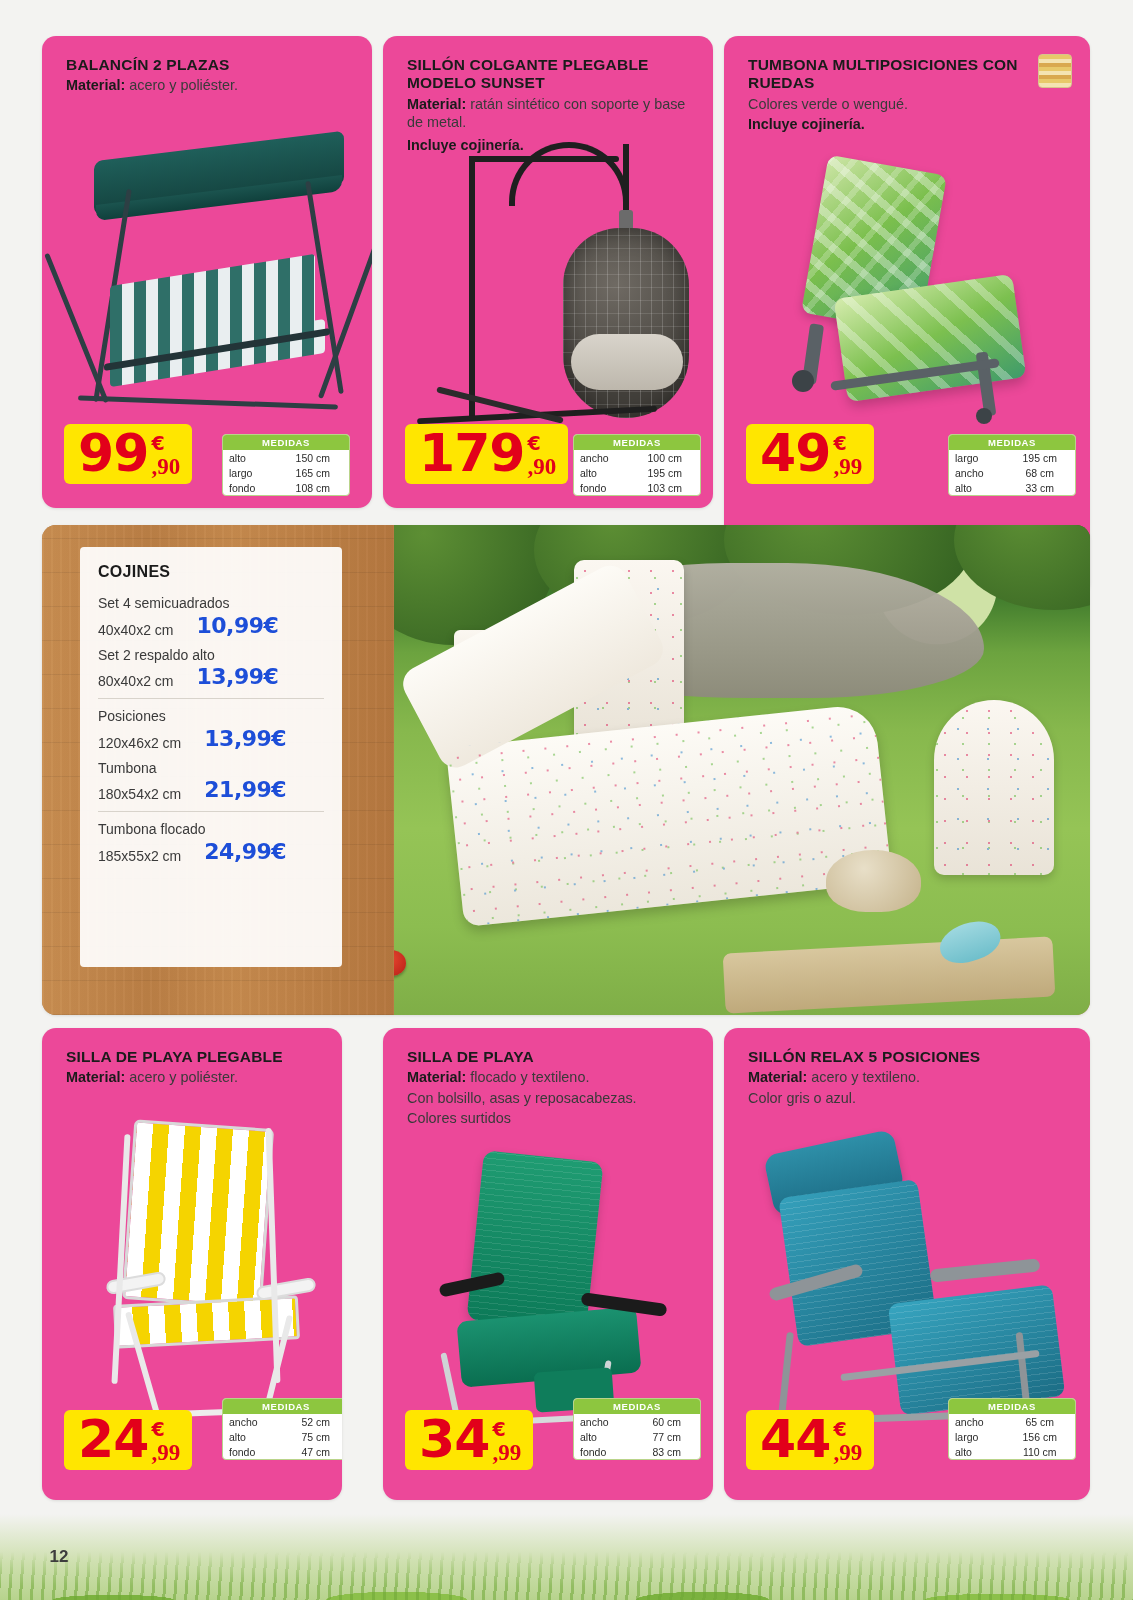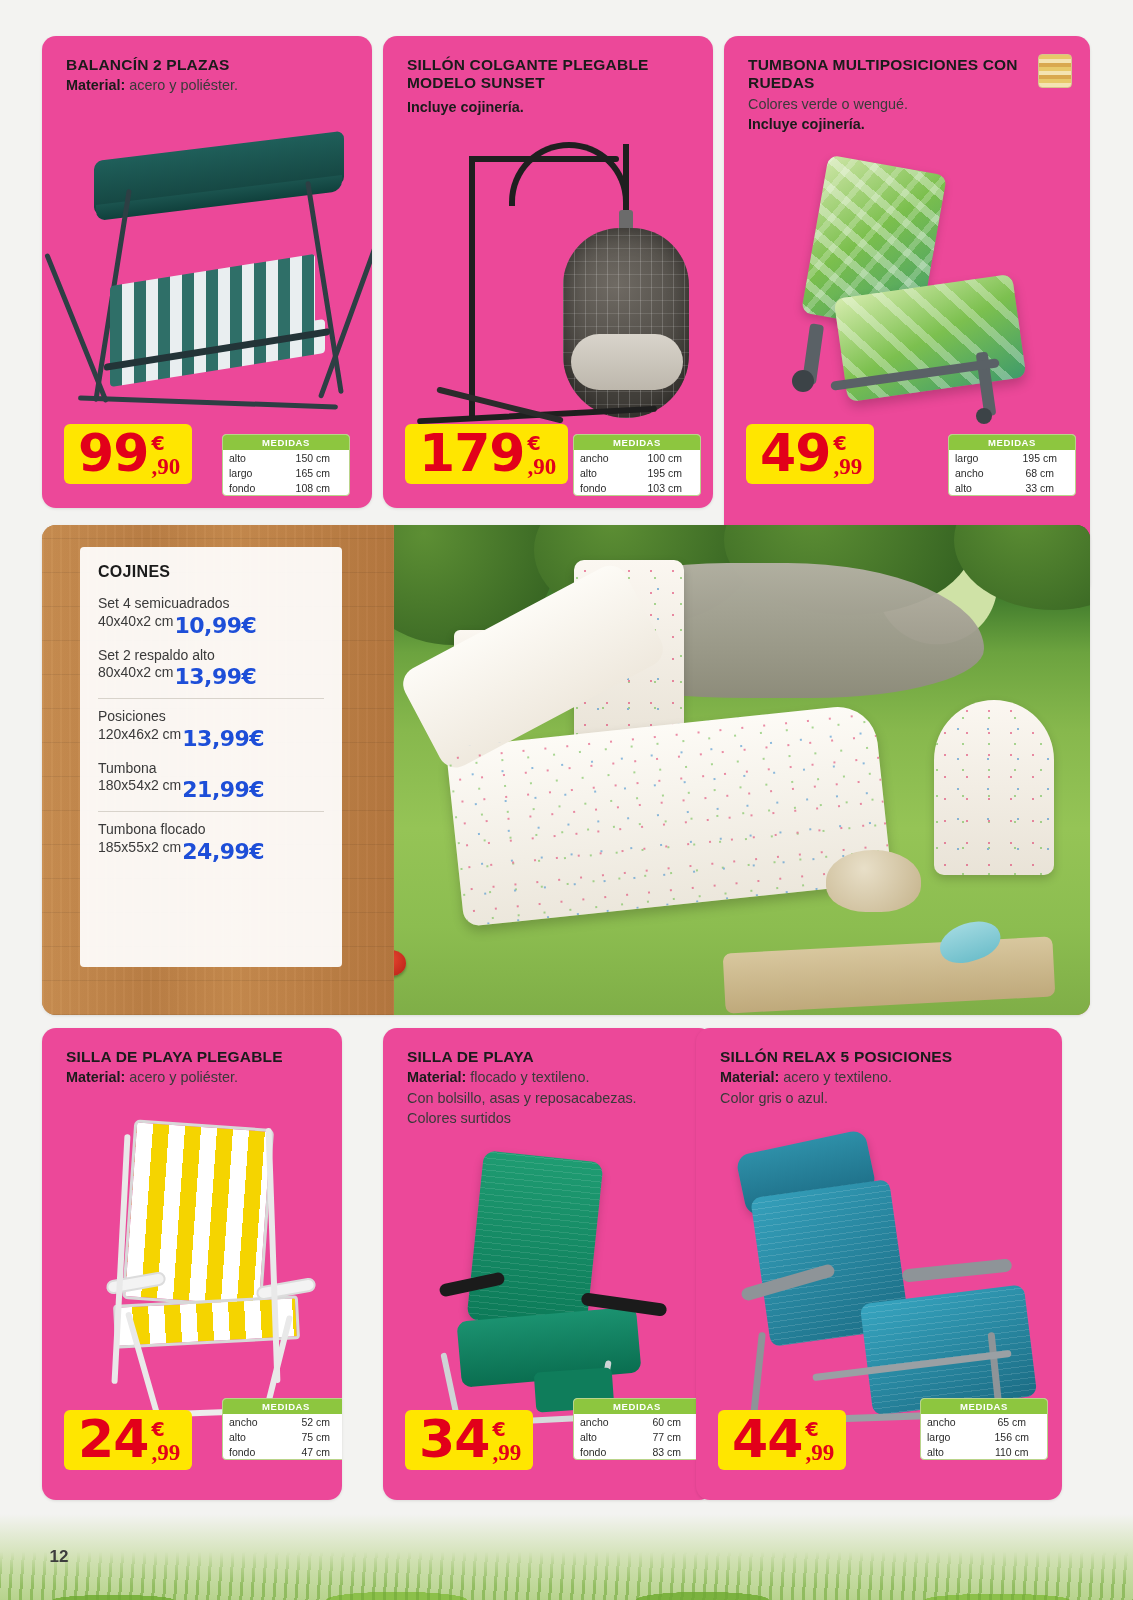--- a/index.html
+++ b/index.html
@@ -145,21 +145,21 @@
   }
   .cojines-panel h3 {
     margin:0 0 14px 0;
     font-size:16px;
     font-weight:bold;
     color:#1b1b1b;
     letter-spacing:.3px;
   }
   .coj-row { margin-bottom:9px; }
   .coj-name { font-size:14px; color:#3a3a3a; line-height:1.25; }
-  .coj-line { display:flex; align-items:flex-start; gap:1px; }
+  .coj-line { display:flex; align-items:flex-end; gap:23px; }
   .coj-dim { font-size:14px; color:#3a3a3a; }
   .coj-price {
     font-family:"DejaVu Sans", sans-serif;
     font-weight:bold;
     font-size:22px;
     color:#1d4ed8;
     letter-spacing:-.5px;
   }
   .coj-sep { height:1px; background:#d8d3cb; margin:8px 0 9px 0; }
 
@@ -342,20 +342,23 @@
           <td class="v">108 cm</td>
         </tr>
       </tbody>
         </table>
     </div>
   </div>
 
   <div class="card" style="left:383px; top:36px; width:330px; height:472px;">
     <div class="prod-head">
       <div class="prod-title">SILLÓN COLGANTE PLEGABLE MODELO SUNSET</div>
+      <div class="prod-desc">
+        <b>Material:</b><span> ratán sintético con soporte y base de metal.</span>
+      </div>
       <div class="prod-desc" style="font-weight:bold;color:#1b1b1b;margin-top:5px;">Incluye cojinería.</div>
     </div>
 
     <div class="img" style="left:30px; top:100px; width:280px; height:300px;">
       <div style="position:absolute;left:96px;top:6px;width:120px;height:64px;border:6px solid #1f1f1f;border-bottom:none;border-radius:120px 120px 0 0;"></div>
       <div style="position:absolute;left:210px;top:8px;width:6px;height:74px;background:#1f1f1f;"></div>
       <div style="position:absolute;left:206px;top:74px;width:14px;height:22px;background:#6b6b6b;border-radius:3px;"></div>
       <div style="position:absolute;left:150px;top:92px;width:126px;height:190px;
                   background:radial-gradient(circle at 42% 30%, #6f6a63, #43403b 70%);
                   border-radius:62px 62px 68px 68px;
@@ -636,21 +639,21 @@
         </tr>
         <tr>
           <td>fondo</td>
           <td class="v">83 cm</td>
         </tr>
       </tbody>
         </table>
     </div>
   </div>
 
-  <div class="card" style="left:696px; top:1028px; width:366px; height:472px;">
+  <div class="card" style="left:724px; top:1028px; width:366px; height:472px;">
     <div class="prod-head">
       <div class="prod-title">SILLÓN RELAX 5 POSICIONES</div>
       <div class="prod-desc">
         <b>Material:</b><span> acero y textileno.</span>
       </div>
       <div class="prod-desc">Color gris o azul.</div>
     </div>
 
     <div class="img" style="left:20px; top:108px; width:330px; height:300px;">
       <div style="position:absolute;left:24px;top:6px;width:132px;height:62px;

